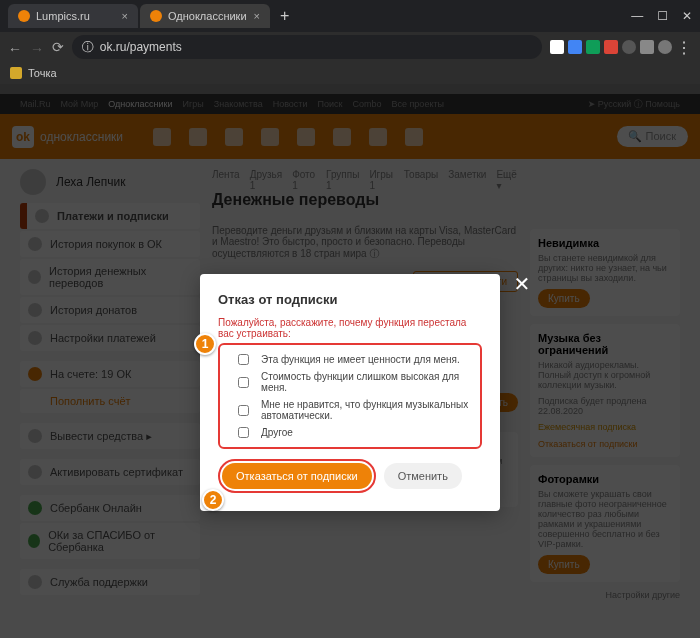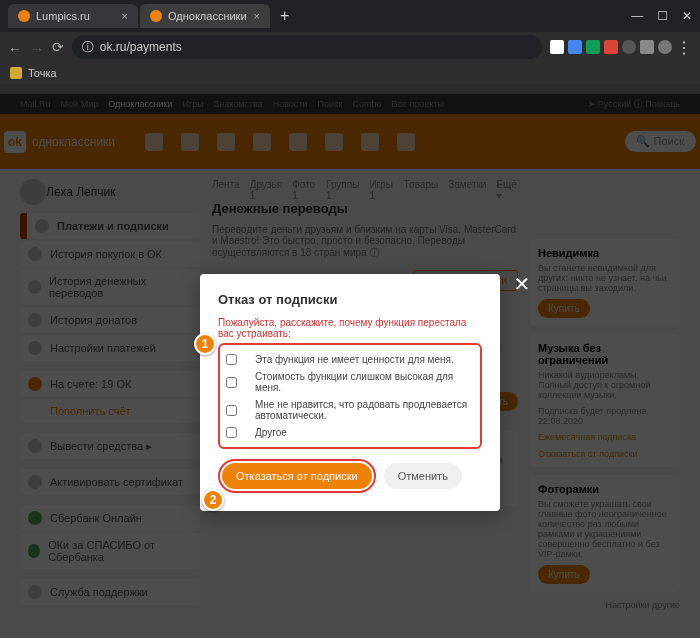--- a/index.html
+++ b/index.html
@@ -22,62 +22,62 @@
   .ext-icons { display: flex; gap: 4px; align-items: center; }
   .ext-ico { width: 14px; height: 14px; border-radius: 2px; }
 
   .bookmark-bar { height: 22px; background: #2d2d2d; display: flex; align-items: center; padding: 0 10px; color: #ccc; font-size: 11px; gap: 6px; }
   .bm-ico { width: 12px; height: 12px; background: #d4a82b; border-radius: 2px; }
 
   
   .page { position: absolute; top: 94px; left: 0; right: 0; bottom: 0; filter: brightness(0.55); }
   .topnav { background: #3a3a3a; height: 20px; font-size: 9px; color: #999; display: flex; align-items: center; padding: 0 20px; gap: 10px; }
   .topnav span:last-child { margin-left: auto; }
-  .orange-bar { background: #ee8208; height: 55px; display: flex; align-items: center; padding: 0 4px; gap: 10px; }
+  .orange-bar { background: #ee8208; height: 45px; display: flex; align-items: center; padding: 0 12px; gap: 10px; }
   .logo { display: flex; align-items: center; gap: 6px; color: #fff; font-size: 12px; }
   .logo-icon { width: 22px; height: 22px; background: #fff; border-radius: 4px; display: flex; align-items: center; justify-content: center; color: #ee8208; font-weight: bold; }
   .orange-nav-icons { display: flex; gap: 18px; margin-left: 20px; }
   .onav-ico { width: 18px; height: 18px; background: rgba(255,255,255,0.7); border-radius: 3px; }
   .search-box { margin-left: auto; background: #fff; border-radius: 14px; padding: 4px 12px; font-size: 11px; color: #999; }
 
   .content { background: #f5f5f5; padding: 10px 20px; height: 500px; display: flex; gap: 12px; }
-  .user-row { display: flex; align-items: center; gap: 0; font-size: 12px; color: #333; margin-bottom: 8px; }
+  .user-row { display: flex; align-items: center; gap: 10px; font-size: 12px; color: #333; margin-bottom: 8px; }
   .avatar { width: 26px; height: 26px; background: #ccc; border-radius: 50%; }
   .tabs-row { font-size: 10px; color: #888; display: flex; gap: 10px; }
 
   .sidebar { width: 180px; }
   .side-item { display: flex; align-items: center; gap: 8px; padding: 6px 8px; font-size: 11px; color: #555; background: #fff; margin-bottom: 2px; border-radius: 3px; }
   .side-item.active { background: #fff; border-left: 7px solid #c2410c; font-weight: bold; }
   .side-ico { width: 14px; height: 14px; background: #ccc; border-radius: 50%; }
   .side-item.green .side-ico { background: #4caf50; }
   .side-item.orange-t { color: #ee8208; }
 
   .main { flex: 1; }
-  .main h2 { font-size: 13px; color: #333; margin-bottom: 8px; }
+  .main h2 { font-size: 16px; color: #333; margin-bottom: 16px; }
   .main .desc { font-size: 10px; color: #777; margin-bottom: 10px; }
   .cards-row { display: flex; gap: 10px; margin-top: 20px; }
   .card { background: #fff; padding: 8px; border-radius: 4px; flex: 1; font-size: 10px; }
   .card-img { width: 50px; height: 50px; background: #f0d0d0; border-radius: 6px; margin-bottom: 6px; }
   .btn-sm { background: #ee8208; color: #fff; padding: 4px 10px; border-radius: 12px; font-size: 10px; display: inline-block; }
   .req-btn { border: 1px solid #ee8208; color: #ee8208; padding: 4px 10px; border-radius: 3px; font-size: 10px; display: inline-block; }
 
   .right-col { width: 150px; }
   .right-block { background: #fff; padding: 8px; border-radius: 4px; margin-bottom: 8px; font-size: 10px; }
   .right-block h4 { font-size: 11px; margin-bottom: 4px; }
   .right-block p { color: #888; font-size: 9px; margin-bottom: 6px; }
 
   
   .modal-overlay { position: absolute; top: 94px; left: 0; right: 0; bottom: 0; background: rgba(0,0,0,0.45); display: flex; align-items: flex-start; justify-content: center; padding-top: 180px; }
   .modal { background: #fff; width: 300px; border-radius: 4px; padding: 18px; position: relative; box-shadow: 0 4px 20px rgba(0,0,0,0.3); }
   .modal-close { position: absolute; top: -4px; right: -36px; width: 28px; height: 28px; color: #fff; font-size: 20px; cursor: pointer; display: flex; align-items: center; justify-content: center; }
   .modal h3 { font-size: 13px; font-weight: bold; color: #333; margin-bottom: 10px; }
   .modal .intro { font-size: 10px; color: #555; line-height: 1.4; margin-bottom: 8px; }
   .modal .prompt { font-size: 10px; color: #c33; margin-bottom: 4px; }
   .reasons { border: 2px solid #e53935; border-radius: 6px; padding: 6px; margin-bottom: 10px; position: relative; }
-  .reason { display: flex; align-items: center; gap: 18px; font-size: 10px; color: #444; padding: 3px 0; }
+  .reason { display: flex; align-items: center; gap: 12px; font-size: 10px; color: #444; padding: 3px 0; margin-left: 12px; }
   .reason input { width: 11px; height: 11px; }
   .modal-buttons { display: flex; gap: 8px; align-items: center; position: relative; }
   .btn-primary { background: #ee8208; color: #fff; border: none; padding: 7px 14px; border-radius: 16px; font-size: 11px; cursor: pointer; }
   .btn-secondary { background: #f0f0f0; color: #555; border: none; padding: 7px 14px; border-radius: 16px; font-size: 11px; cursor: pointer; }
   .primary-wrap { border: 2px solid #e53935; border-radius: 20px; padding: 2px; display: inline-block; position: relative; }
 
   .badge { position: absolute; width: 22px; height: 22px; background: #ee8208; border: 2px solid #fff; border-radius: 50%; color: #fff; font-size: 12px; font-weight: bold; display: flex; align-items: center; justify-content: center; box-shadow: 0 1px 3px rgba(0,0,0,0.4); z-index: 5; }
 </style>
 </head>
 <body>
@@ -283,21 +283,21 @@
       <label class="reason">
           <input type="checkbox" style="">
           <span>Эта функция не имеет ценности для меня.</span>
         </label>
       <label class="reason">
           <input type="checkbox" style="">
           <span>Стоимость функции слишком высокая для меня.</span>
         </label>
       <label class="reason">
           <input type="checkbox" style="">
-          <span>Мне не нравится, что радовать продлевается автоматически.</span>
+          <span>Мне не нравится, что функция музыкальных автоматически.</span>
         </label>
       <label class="reason">
           <input type="checkbox" style="">
           <span>Другое</span>
         </label>
     </div>
 
     <div class="modal-buttons">
       <span class="primary-wrap">
         <div class="badge" style="bottom:-20px;left:-18px">2</div>

